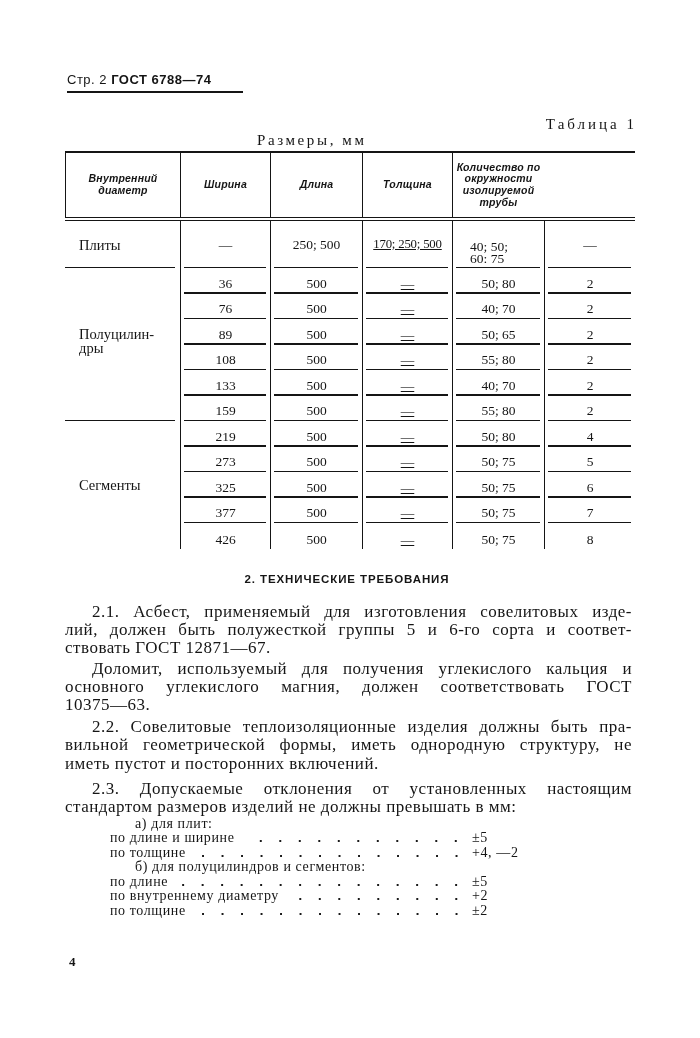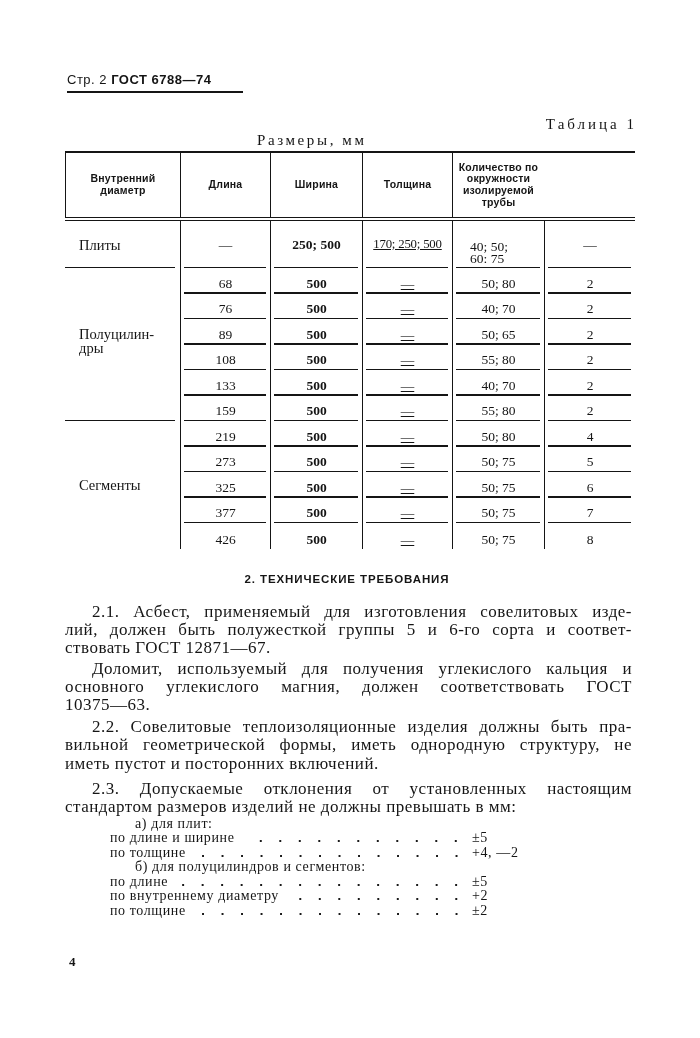--- a/index.html
+++ b/index.html
@@ -14,30 +14,30 @@
   
   .caption { right:63px; top:115px; font:15px/18px "Liberation Serif", serif; letter-spacing:3px; white-space:nowrap; }
   .units { left:257px; top:131px; font:15px/18px "Liberation Serif", serif; letter-spacing:2.6px; white-space:nowrap; }
 
   
   .table { left:65px; top:151px; width:570px; }
   .thead { display:grid; grid-template-columns:115px 90px 92px 90px 92px 91px; height:64px;
            border-top:2.5px solid #151515; border-bottom:4px double #151515; }
   .th { display:flex; align-items:center; justify-content:center; text-align:center;
         font:bold 10.5px/11.7px "Liberation Sans", sans-serif; letter-spacing:0.2px; white-space:pre-line; }
-  .th.v { border-left:1.5px solid #151515; }
+  .th.v { border-left:1.5px solid #151515;font-style:italic; }
 
   .tbody { display:grid; grid-template-columns:115px 90px 92px 90px 92px 91px;
            grid-template-rows:47px repeat(10, 25.5px) 26px; }
   .row { display:contents; }
   .cell { position:relative; display:flex; align-items:flex-end; justify-content:center; padding-bottom:3px;
           font:13.5px/15px "Liberation Serif", serif; white-space:nowrap; box-sizing:border-box; }
   .cell.v { border-left:1.5px solid #151515; }
   .cell.u::after { content:''; position:absolute; left:3px; right:4px; bottom:0; height:1.4px; background:#151515; }
-  .c2 { grid-column:2; } .c3 { grid-column:3;font-weight:bold; } .c4 { grid-column:4;text-decoration:underline; } .c5 { grid-column:5; } .c6 { grid-column:6; }
+  .c2 { grid-column:2; } .c3 { grid-column:3; } .c4 { grid-column:4;text-decoration:underline; } .c5 { grid-column:5; } .c6 { grid-column:6; }
   .r1 { align-items:center; padding-bottom:0; }
   .r1.wide { font-size:12.8px; letter-spacing:-0.2px; }
   .r1.thk { justify-content:flex-start; align-items:flex-start; padding:20px 0 0 17px; line-height:12px; white-space:pre-line; }
   .lastrow { padding-bottom:2px; }
   .grp { justify-content:flex-start; align-items:center; padding:0 0 0 14px; font-size:14.5px; line-height:14px; white-space:pre-line; }
   .grp.u::after { left:0; right:5px; }
   .grp.semi { padding-bottom:8px; }
 
   
   .heading { left:0; top:572px; width:694px; text-align:center; font:bold 11.5px/14px "Liberation Sans", sans-serif; letter-spacing:0.9px; }
@@ -68,22 +68,22 @@
   </div>
   <div class="abs run-rule"></div>
 
   <div class="abs caption">Таблица 1</div>
   <div class="abs units">Размеры, мм</div>
 
   <div class="abs table">
     <div class="thead">
       <div class="th v">Внутренний
 диаметр</div>
+      <div class="th v">Ширина</div>
       <div class="th v">Длина</div>
-      <div class="th v">Ширина</div>
       <div class="th v">Толщина</div>
       <div class="th v">Количество по
 окружности
 изолируемой
 трубы</div>
     </div>
 
     <div class="tbody">
 
       <div class="cell grp u" style="grid-area:1/1/2/2">Плиты</div>
@@ -94,21 +94,21 @@
       <div class="row">
         <div class="cell v u r1 c2" style="grid-row:1">—</div>
         <div class="cell v u r1 c3" style="grid-row:1">250; 500</div>
         <div class="cell v u r1 wide c4" style="grid-row:1">170; 250; 500</div>
         <div class="cell v u r1 thk c5" style="grid-row:1">40; 50;
 60: 75</div>
         <div class="cell v u r1 c6" style="grid-row:1">—</div>
       </div>
 
       <div class="row">
-        <div class="cell v u c2" style="grid-row:2">68</div>
+        <div class="cell v u c2" style="grid-row:2">36</div>
         <div class="cell v u c3" style="grid-row:2">500</div>
         <div class="cell v u c4" style="grid-row:2">—</div>
         <div class="cell v u c5" style="grid-row:2">50; 80</div>
         <div class="cell v u c6" style="grid-row:2">2</div>
       </div>
       <div class="row">
         <div class="cell v u c2" style="grid-row:3">76</div>
         <div class="cell v u c3" style="grid-row:3">500</div>
         <div class="cell v u c4" style="grid-row:3">—</div>
         <div class="cell v u c5" style="grid-row:3">40; 70</div>

